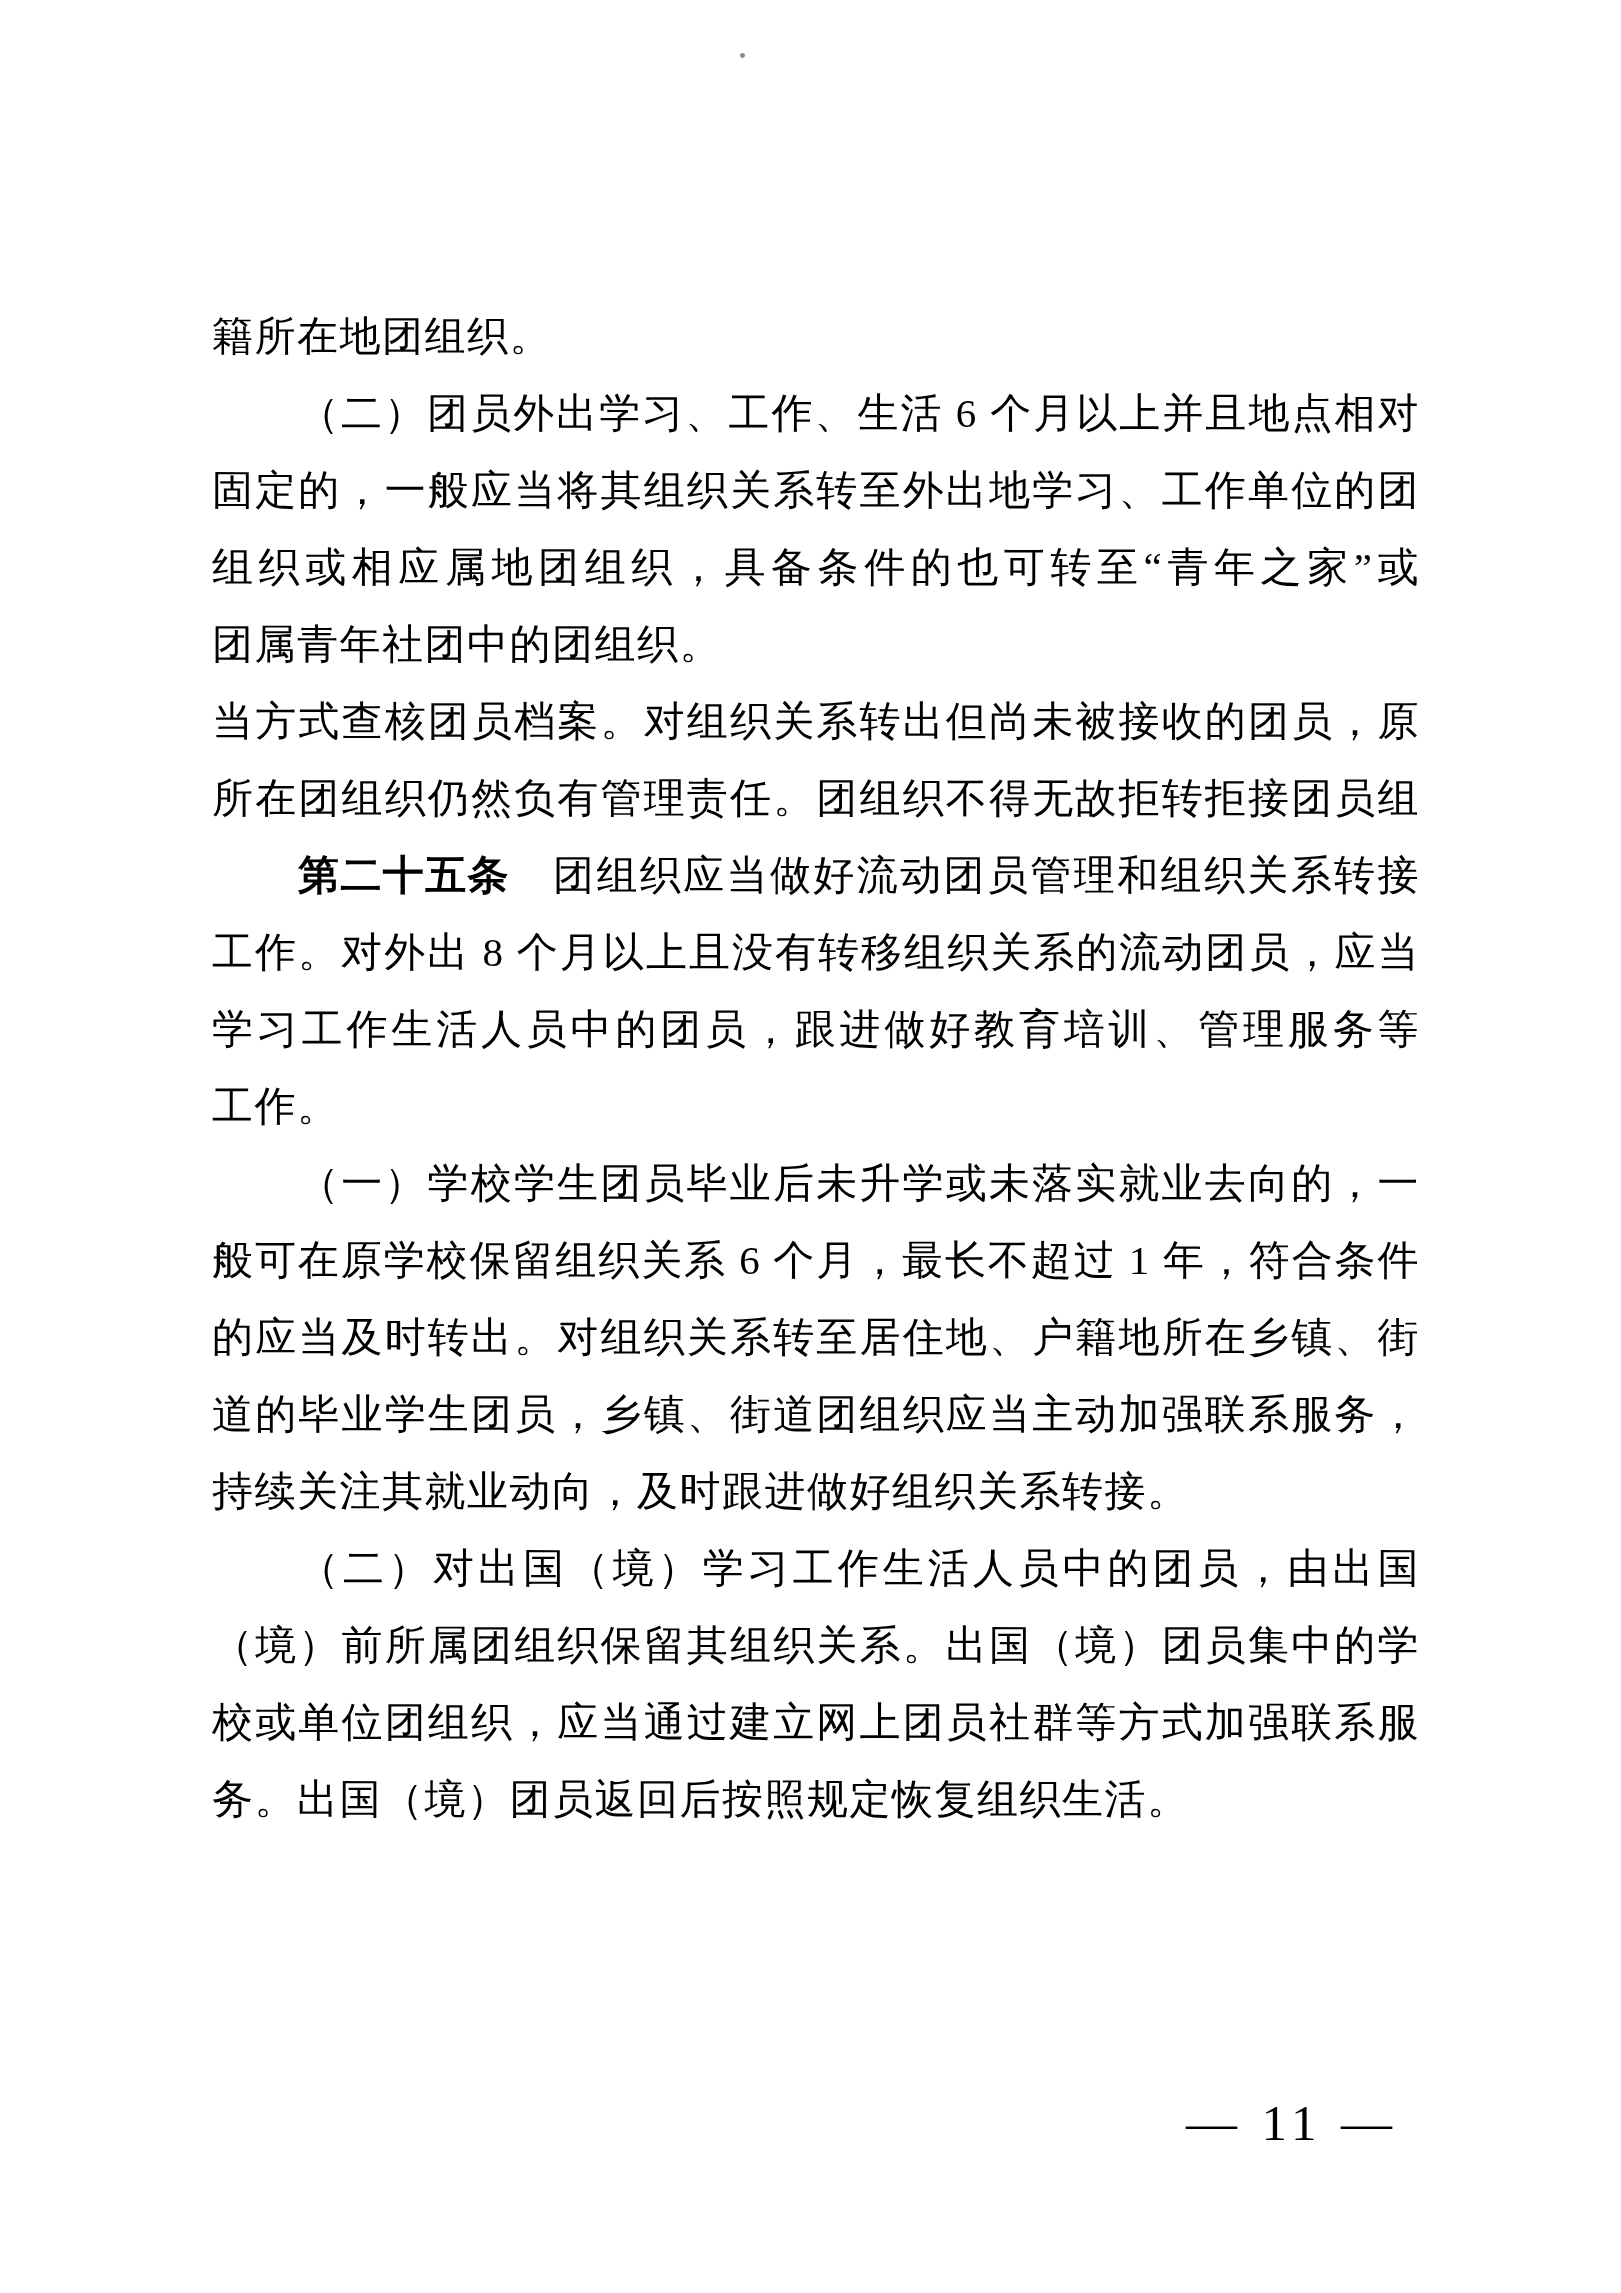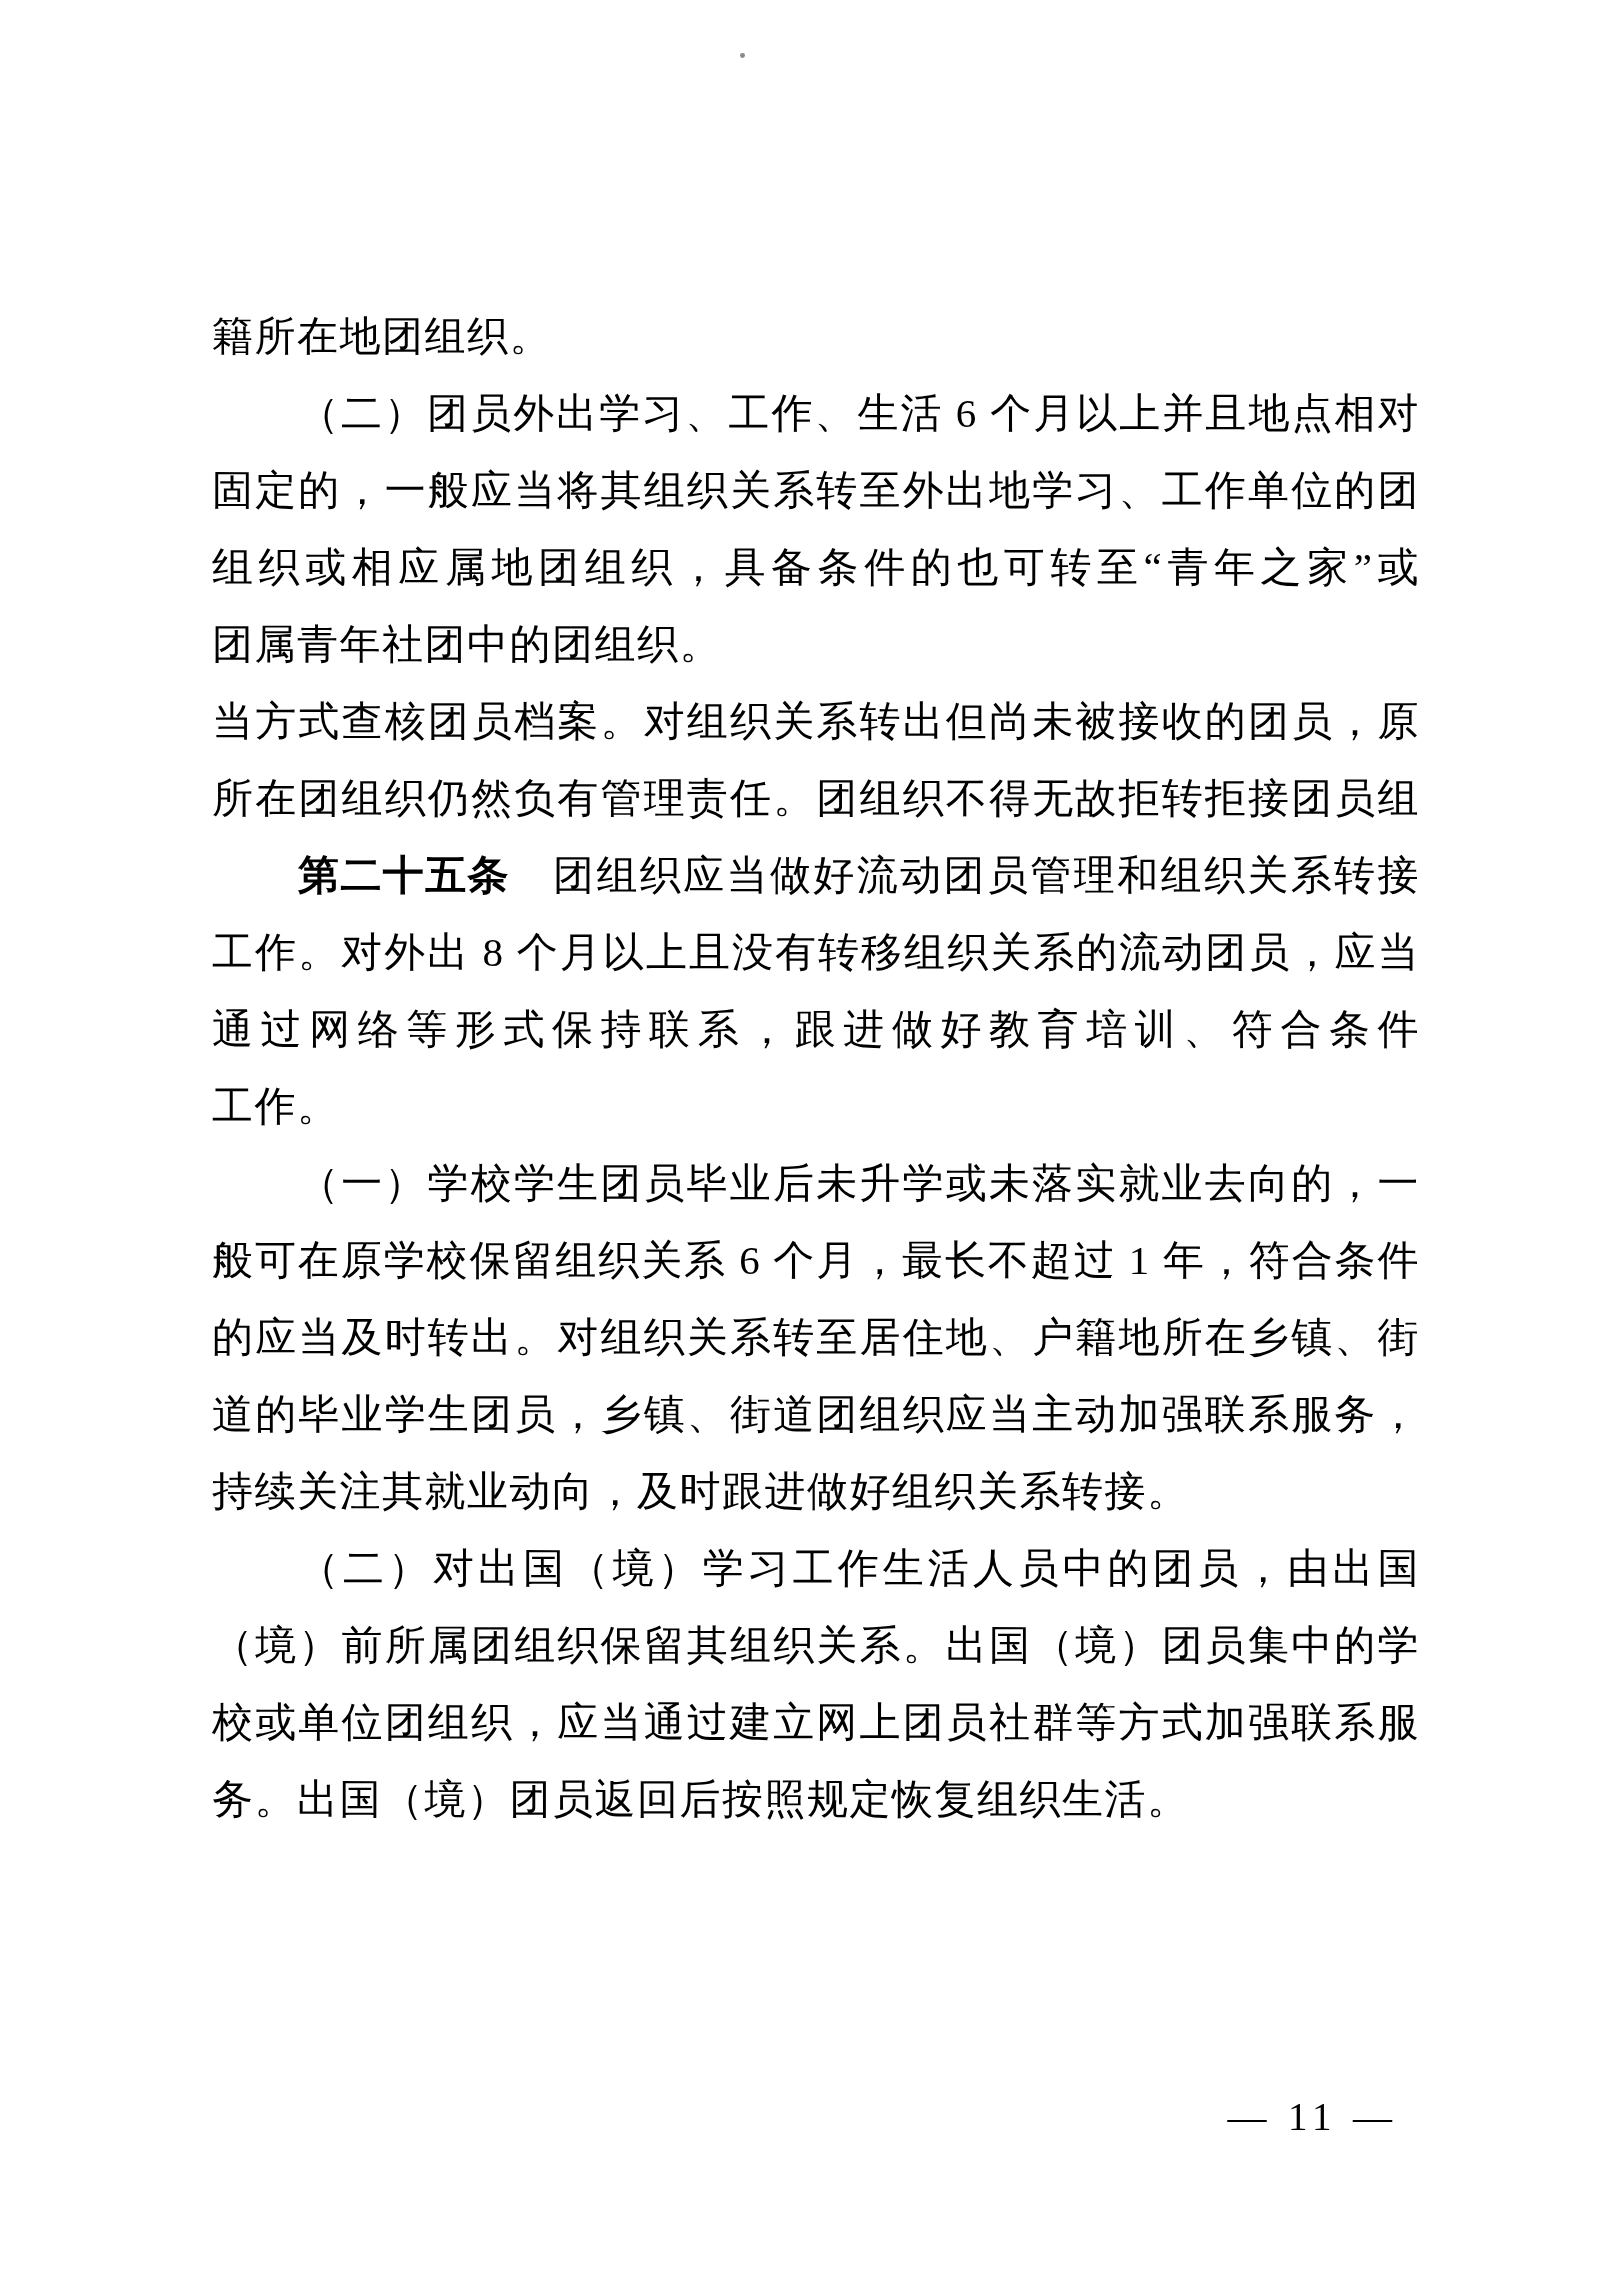--- a/index.html
+++ b/index.html
@@ -42,21 +42,21 @@
     font-family: "Liberation Sans", sans-serif;
     font-weight: bold;
     margin-right: 43px;
     letter-spacing: 0.5px;
   }
   
   #page-number {
     position: absolute;
     top: 2094px;
     right: 223px;
-    font-size: 39px;
+    font-size: 51px;
     letter-spacing: 5.9px;
     color: #000;
     font-family: "Liberation Serif", serif;
   }
   
   #scan-speck {
     position: absolute;
     left: 740px;
     top: 53px;
     width: 4.9px;
@@ -73,21 +73,21 @@
 <div id="text-block">
     <div class="line end">籍所在地团组织。</div>
     <div class="line fill indent">（二）团员外出学习、工作、生活 6 个月以上并且地点相对</div>
     <div class="line fill">固定的，一般应当将其组织关系转至外出地学习、工作单位的团</div>
     <div class="line fill">组织或相应属地团组织，具备条件的也可转至“青年之家”或</div>
     <div class="line end">团属青年社团中的团组织。</div>
     <div class="line fill">当方式查核团员档案。对组织关系转出但尚未被接收的团员，原</div>
     <div class="line fill">所在团组织仍然负有管理责任。团组织不得无故拒转拒接团员组</div>
     <div class="line fill indent"><span class="bold-prefix">第二十五条</span><span>团组织应当做好流动团员管理和组织关系转接</span></div>
     <div class="line fill">工作。对外出 8 个月以上且没有转移组织关系的流动团员，应当</div>
-    <div class="line fill">通过网络等形式保持联系，跟进做好教育培训、符合条件</div>
+    <div class="line fill">学习工作生活人员中的团员，跟进做好教育培训、管理服务等</div>
     <div class="line end">工作。</div>
     <div class="line fill indent">（一）学校学生团员毕业后未升学或未落实就业去向的，一</div>
     <div class="line fill">般可在原学校保留组织关系 6 个月，最长不超过 1 年，符合条件</div>
     <div class="line fill">的应当及时转出。对组织关系转至居住地、户籍地所在乡镇、街</div>
     <div class="line fill">道的毕业学生团员，乡镇、街道团组织应当主动加强联系服务，</div>
     <div class="line end">持续关注其就业动向，及时跟进做好组织关系转接。</div>
     <div class="line fill indent">（二）对出国（境）学习工作生活人员中的团员，由出国</div>
     <div class="line fill">（境）前所属团组织保留其组织关系。出国（境）团员集中的学</div>
     <div class="line fill">校或单位团组织，应当通过建立网上团员社群等方式加强联系服</div>
     <div class="line end">务。出国（境）团员返回后按照规定恢复组织生活。</div>

